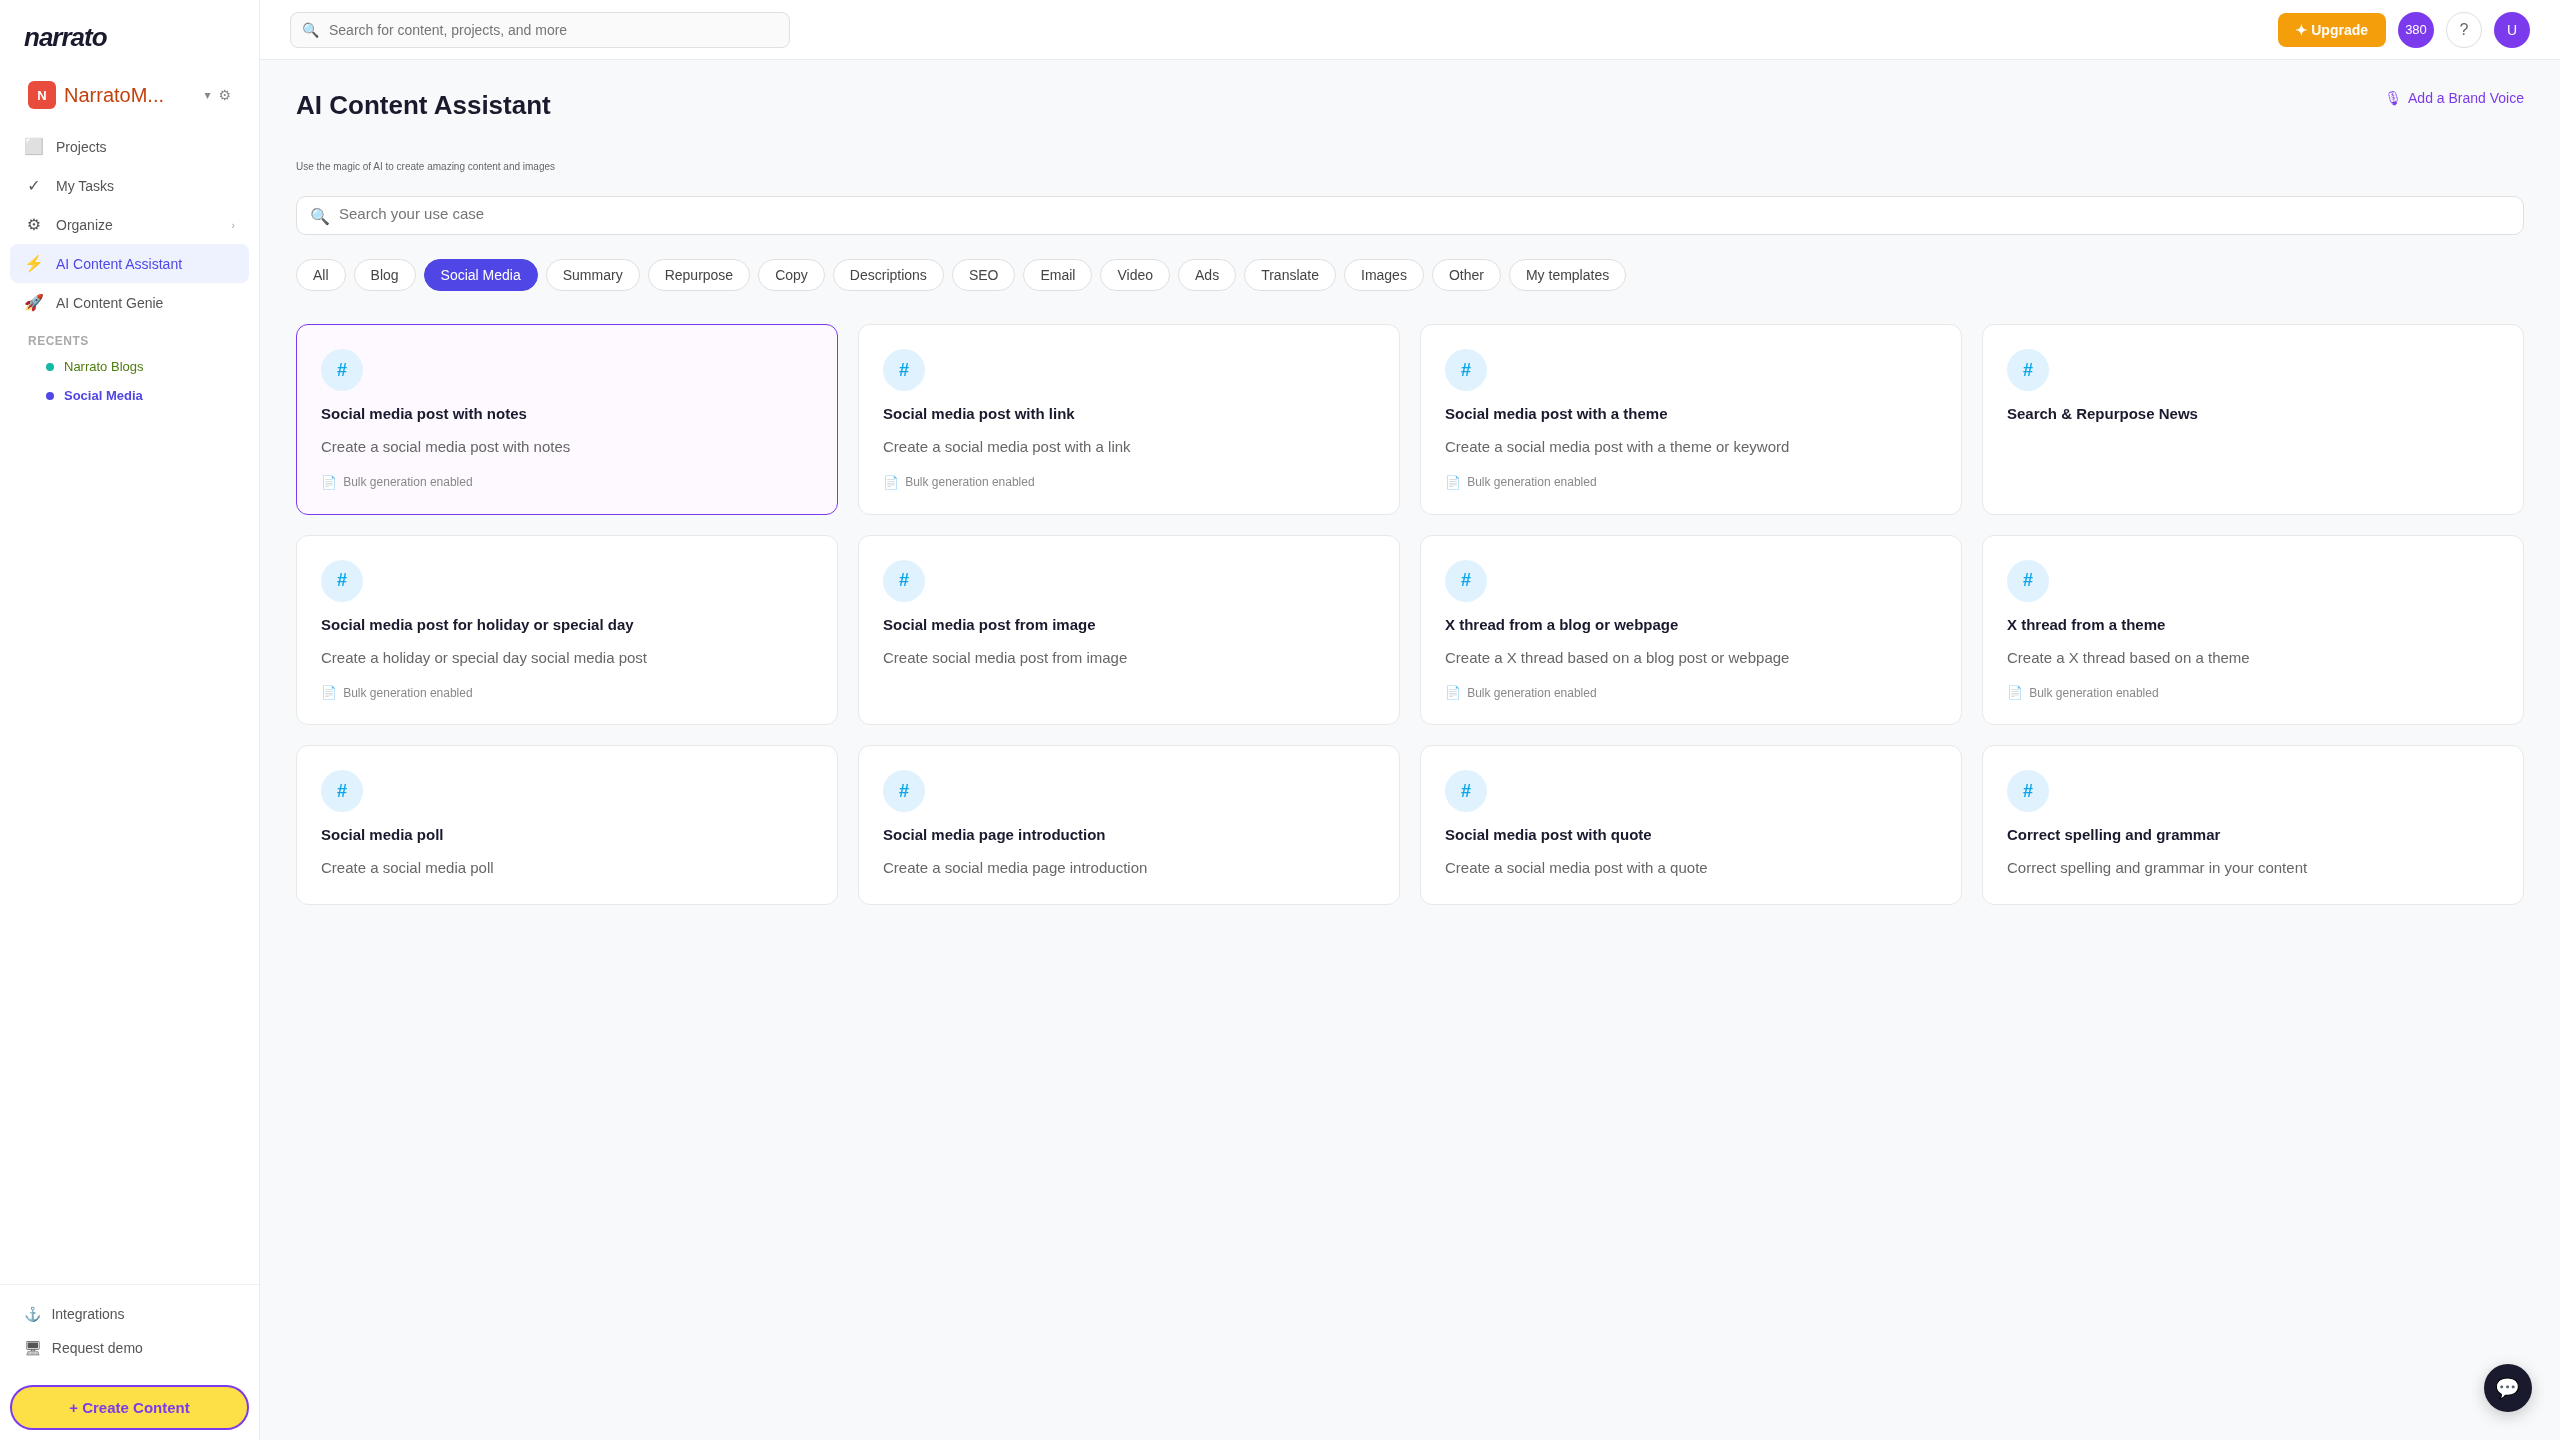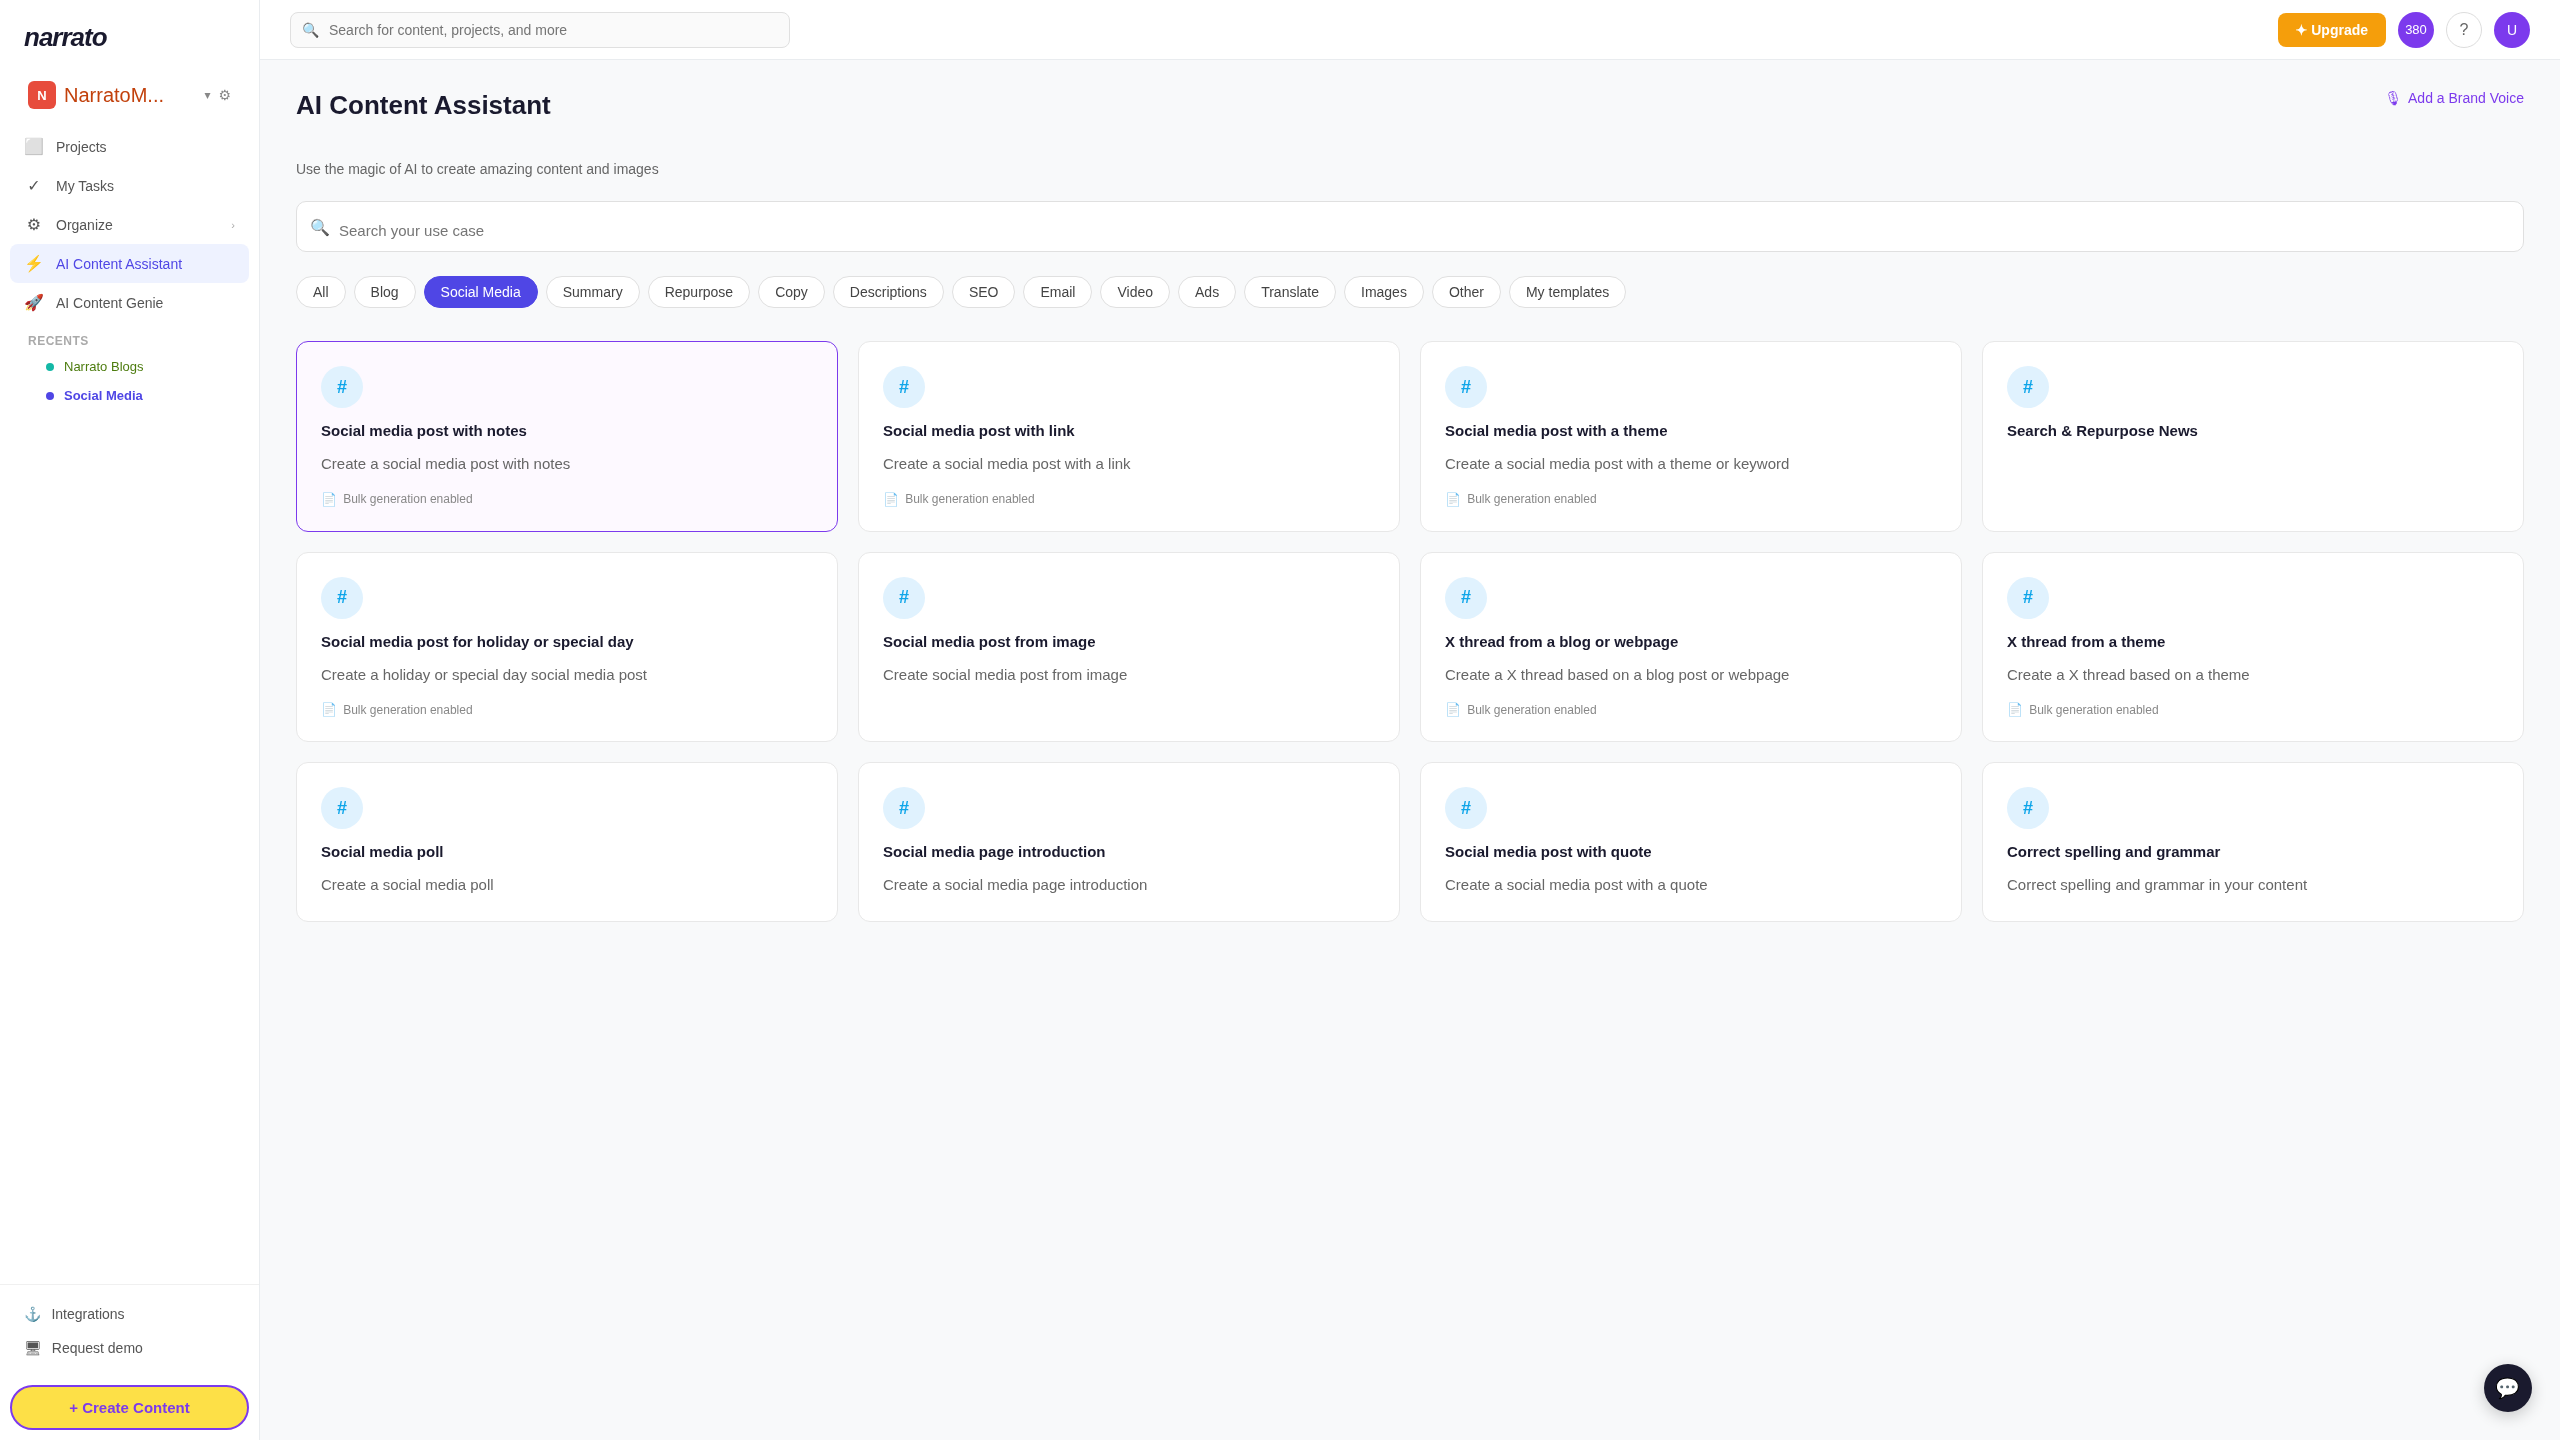--- a/index.html
+++ b/index.html
@@ -195,21 +195,21 @@
       overflow-y: auto;
       padding: 30px 36px;
     }
     .page-header {
       display: flex;
       align-items: flex-start;
       justify-content: space-between;
       margin-bottom: 24px;
     }
     .page-title { font-size: 26px; font-weight: 700; color: #1a1a2e; margin-bottom: 4px; }
-    .page-subtitle { font-size: 14px; color: #666; margin-top: 40px; }
+    .page-subtitle { font-size: 10px; color: #666; margin-top: 40px; }
     .brand-voice-btn {
       display: flex; align-items: center; gap: 6px;
       color: #7c3aed; font-size: 14px; font-weight: 500;
       cursor: pointer; border: none; background: none;
     }
 
     
     .filter-bar { display: flex; flex-wrap: wrap; gap: 8px; margin-bottom: 33px; }
     .filter-chip {
       padding: 7px 16px;
@@ -227,21 +227,21 @@
       color: white;
     }
 
     
     .filter-search {
       position: relative;
       margin-bottom: 24px;
     }
     .filter-search input {
       width: 100%;
-      padding: 20px 16px 12px 42px;
+      padding: 8px 16px 12px 42px;
       border: 1.5px solid #e0e0e0;
       border-radius: 10px;
       font-size: 15px;
       color: #333;
       outline: none;
       background: white;
     }
     .filter-search .fs-icon {
       position: absolute; left: 14px; top: 50%; transform: translateY(-50%);
       color: #aaa; font-size: 16px;

